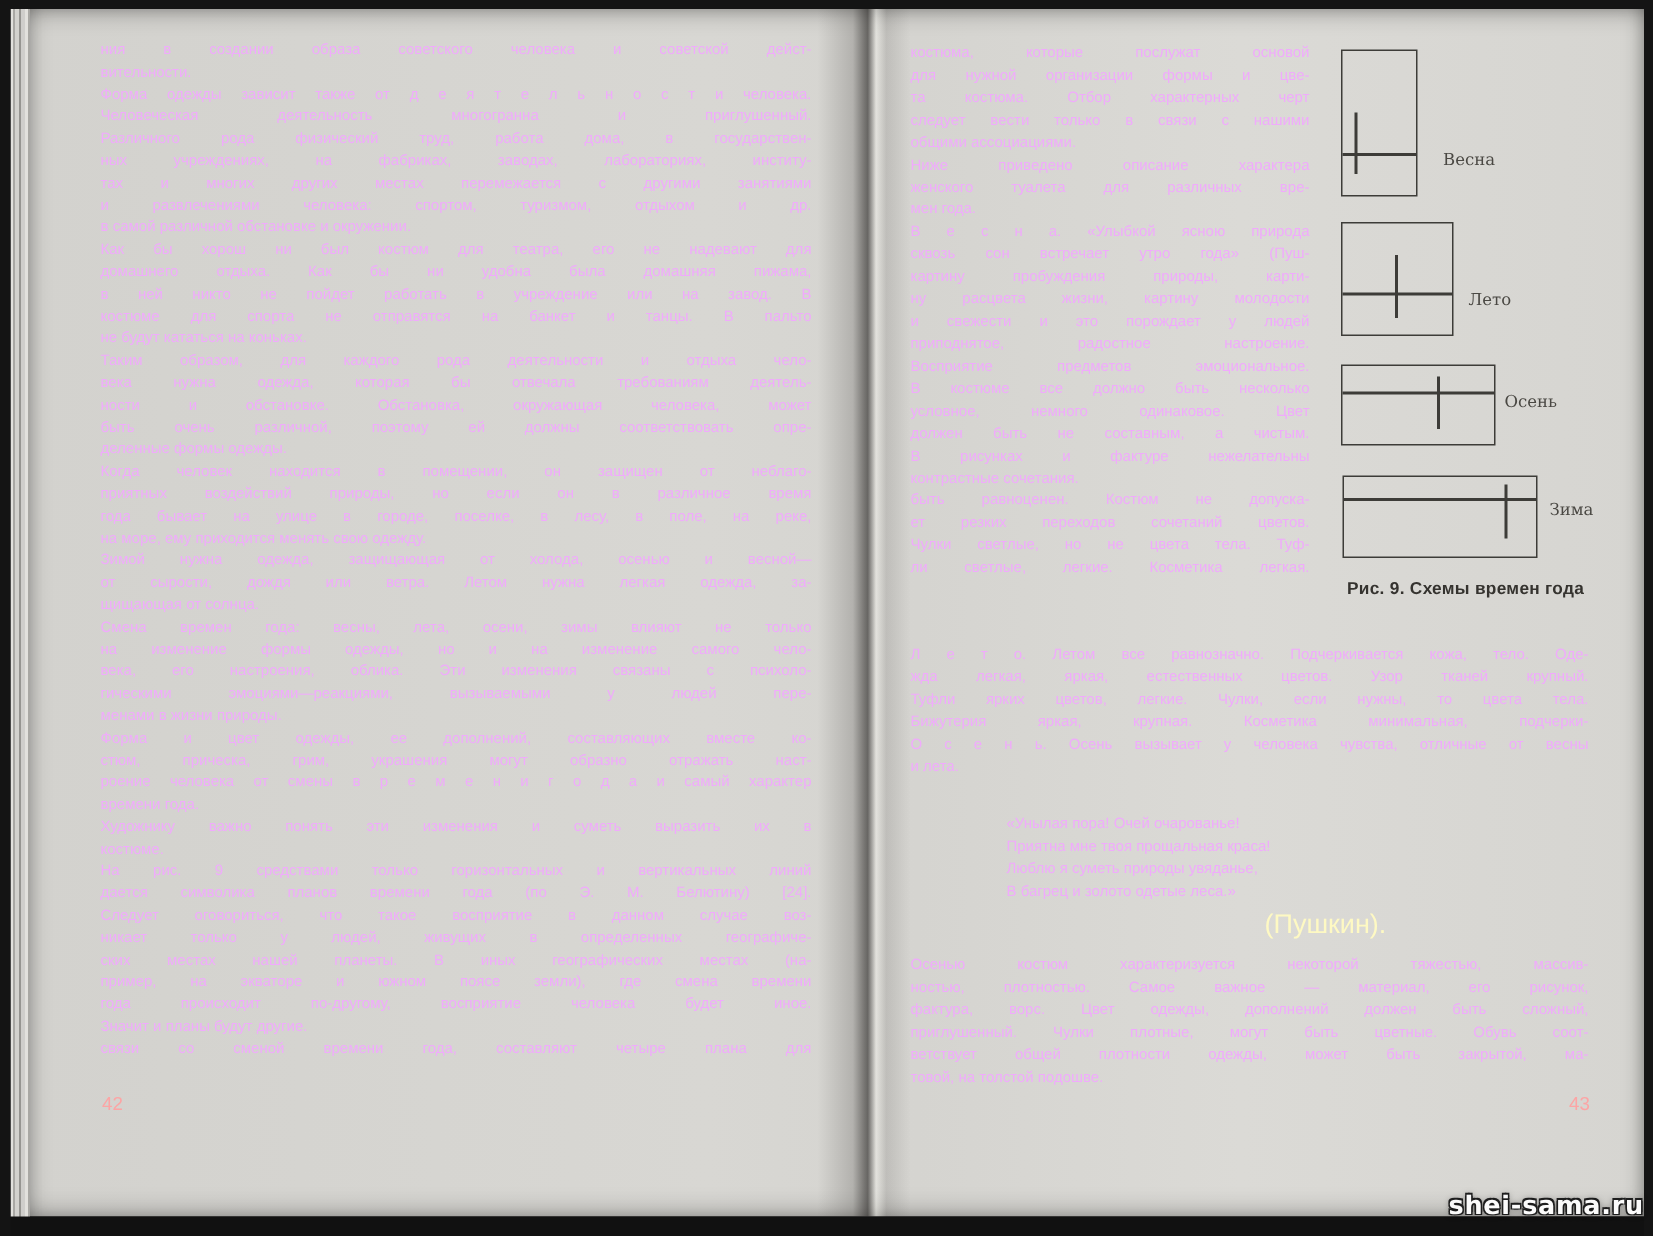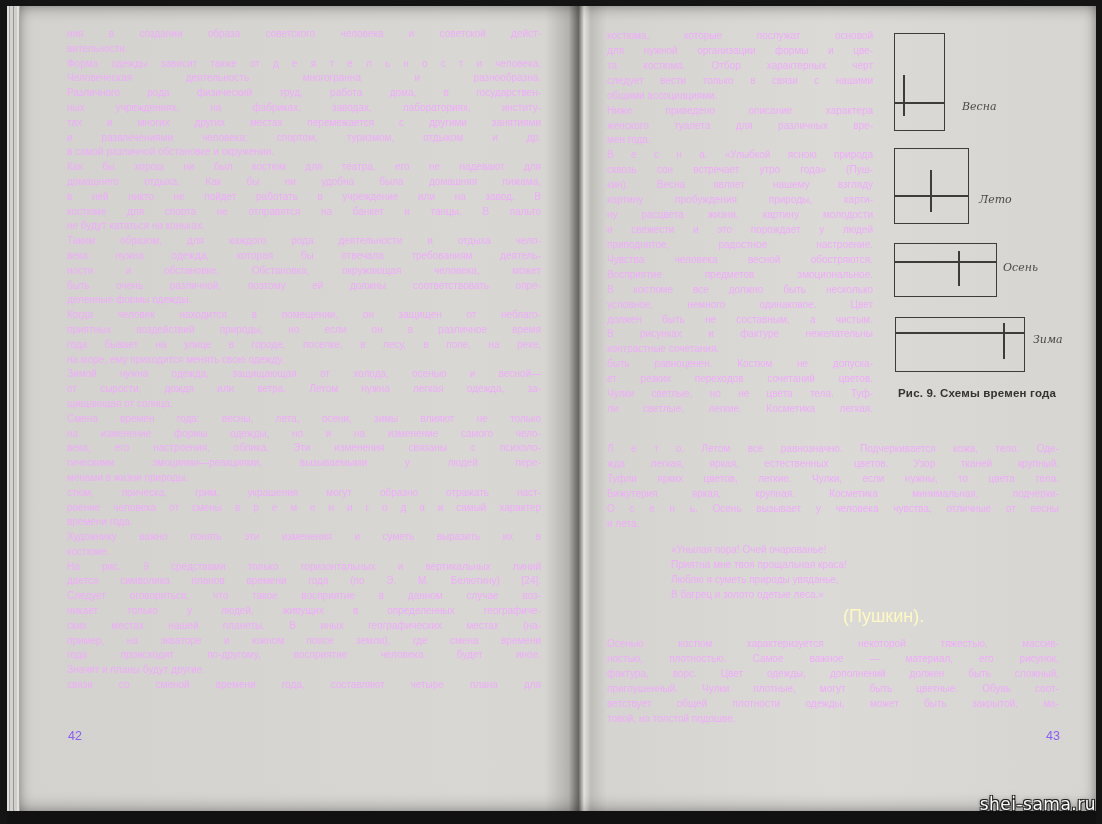--- a/index.html
+++ b/index.html
@@ -33,53 +33,53 @@
   #edge-bottom { left:0; top:811px; width:1102px; height:13px; background:#111; }
   #edge-left { left:0; top:0; width:7px; height:824px; }
   #edge-right { left:1096px; top:0; width:6px; height:824px; }
 
   
   .tblock { position:absolute; color:#f0abfc; font-size:10px; }
   .tline { display:block; }
   .tline.just { text-align:justify; text-align-last:justify; }
   #left-text   { left:67px;  top:27px;  width:474px; line-height:14.8px; }
   #right-col   { left:607px; top:29px;  width:266px; line-height:14.92px; }
-  #right-full  { left:607px; top:442px; width:452px; line-height:14.9px; }
+  #right-full  { left:607px; top:430px; width:452px; line-height:14.9px; }
   #poem        { left:671px; top:542px; width:320px; line-height:15px; }
   #poem-attr   { left:843px; top:606px; font-size:18px; color:#fef9c3; position:absolute; }
   #closing     { left:607px; top:636px; width:452px; line-height:15px; }
-  .pagenum { position:absolute; font-size:12.5px; color:#8b5cf6; }
+  .pagenum { position:absolute; font-size:12.5px; color:#fca5a5; }
   #pn-left  { left:68px;  top:729px; }
   #pn-right { left:1046px; top:729px; }
 
   
   .scheme { position:absolute; border:1.5px solid #3d3c38; }
   .sline-h { position:absolute; left:0; right:0; height:1.5px; background:#3d3c38; }
   .sline-v { position:absolute; width:1.5px; background:#3d3c38; }
   #scheme-spring { left:894px; top:33px;  width:49px;  height:96px; }
   #scheme-summer { left:894px; top:148px; width:73px;  height:74px; }
   #scheme-autumn { left:894px; top:243px; width:101px; height:52px; }
   #scheme-winter { left:895px; top:317px; width:128px; height:53px; }
   .season-label {
-    position:absolute; font-family:"DejaVu Serif", serif; font-style:italic;
+    position:absolute; font-family:"DejaVu Serif", serif; 
     font-size:11px; color:#4a4843;
   }
   #label-spring { left:962px;  top:100px; }
   #label-summer { left:979px;  top:193px; }
   #label-autumn { left:1003px; top:261px; }
   #label-winter { left:1033px; top:333px; }
   #fig-caption {
     position:absolute; left:898px; top:387px; white-space:nowrap;
     font-size:11.5px; font-weight:bold; letter-spacing:.2px; color:#35332f;text-align:right;
   }
 
   
   #watermark {
     position:absolute; right:6px; bottom:10px;
-    font-family:"DejaVu Sans", sans-serif; font-weight:normal; font-size:17px;
+    font-family:"DejaVu Sans", sans-serif; font-weight:bold; font-size:17px;
     letter-spacing:.5px; color:#fbfbfb;
     text-shadow:-1px -1px 0 #1e1e1e, 1px -1px 0 #1e1e1e,
                 -1px 1px 0 #1e1e1e, 1px 1px 0 #1e1e1e, 0 0 4px rgba(0,0,0,.55);
   }
 </style>
 </head>
 <body>
 
 <div id="scan">
   <div id="paper"></div>
@@ -87,21 +87,21 @@
   <div id="gutter"></div>
   <div id="edge-top" class="edge"></div>
   <div id="edge-bottom" class="edge"></div>
   <div id="edge-left" class="edge"></div>
   <div id="edge-right" class="edge"></div>
 
   <div id="left-text" class="tblock">
       <div class="tline just">ния в создании образа советского человека и советской дейст-</div>
       <div class="tline">вительности.</div>
       <div class="tline just">Форма одежды зависит также от д е я т е л ь н о с т и человека.</div>
-      <div class="tline just">Человеческая деятельность многогранна и разнообразна.</div>
+      <div class="tline just">Человеческая деятельность многогранна и приглушенный.</div>
       <div class="tline just">Различного рода физический труд, работа дома, в государствен-</div>
       <div class="tline just">ных учреждениях, на фабриках, заводах, лабораториях, институ-</div>
       <div class="tline just">тах и многих других местах перемежается с другими занятиями</div>
       <div class="tline just">и развлечениями человека: спортом, туризмом, отдыхом и др.</div>
       <div class="tline">в самой различной обстановке и окружении.</div>
       <div class="tline just">Как бы хорош ни был костюм для театра, его не надевают для</div>
       <div class="tline just">домашнего отдыха. Как бы ни удобна была домашняя пижама,</div>
       <div class="tline just">в ней никто не пойдет работать в учреждение или на завод. В</div>
       <div class="tline just">костюме для спорта не отправятся на банкет и танцы. В пальто</div>
       <div class="tline">не будут кататься на коньках.</div>
@@ -115,20 +115,21 @@
       <div class="tline just">года бывает на улице в городе, поселке, в лесу, в поле, на реке,</div>
       <div class="tline">на море, ему приходится менять свою одежду.</div>
       <div class="tline just">Зимой нужна одежда, защищающая от холода, осенью и весной—</div>
       <div class="tline just">от сырости, дождя или ветра. Летом нужна легкая одежда, за-</div>
       <div class="tline">щищающая от солнца.</div>
       <div class="tline just">Смена времен года: весны, лета, осени, зимы влияют не только</div>
       <div class="tline just">на изменение формы одежды, но и на изменение самого чело-</div>
       <div class="tline just">века, его настроения, облика. Эти изменения связаны с психоло-</div>
       <div class="tline just">гическими эмоциями—реакциями, вызываемыми у людей пере-</div>
       <div class="tline">менами в жизни природы.</div>
+      <div class="tline just">Форма и цвет одежды, ее дополнений, составляющих вместе ко-</div>
       <div class="tline just">стюм, прическа, грим, украшения могут образно отражать наст-</div>
       <div class="tline just">роение человека от смены в р е м е н и г о д а и самый характер</div>
       <div class="tline">времени года.</div>
       <div class="tline just">Художнику важно понять эти изменения и суметь выразить их в</div>
       <div class="tline">костюме.</div>
       <div class="tline just">На рис. 9 средствами только горизонтальных и вертикальных линий</div>
       <div class="tline just">дается символика планов времени года (по Э. М. Белютину) [24].</div>
       <div class="tline just">Следует оговориться, что такое восприятие в данном случае воз-</div>
       <div class="tline just">никает только у людей, живущих в определенных географиче-</div>
       <div class="tline just">ских местах нашей планеты. В иных географических местах (на-</div>
@@ -143,26 +144,24 @@
       <div class="tline just">костюма, которые послужат основой</div>
       <div class="tline just">для нужной организации формы и цве-</div>
       <div class="tline just">та костюма. Отбор характерных черт</div>
       <div class="tline just">следует вести только в связи с нашими</div>
       <div class="tline">общими ассоциациями.</div>
       <div class="tline just">Ниже приведено описание характера</div>
       <div class="tline just">женского туалета для различных вре-</div>
       <div class="tline">мен года.</div>
       <div class="tline just">В е с н а. «Улыбкой ясною природа</div>
       <div class="tline just">сквозь сон встречает утро года» (Пуш-</div>
-      <div class="tline just">кин). Весна являет нашему взгляду</div>
       <div class="tline just">картину пробуждения природы, карти-</div>
       <div class="tline just">ну расцвета жизни, картину молодости</div>
       <div class="tline just">и свежести и это порождает у людей</div>
       <div class="tline just">приподнятое, радостное настроение.</div>
-      <div class="tline just">Чувства человека весной обостряются.</div>
       <div class="tline just">Восприятие предметов эмоциональное.</div>
       <div class="tline just">В костюме все должно быть несколько</div>
       <div class="tline just">условное, немного одинаковое. Цвет</div>
       <div class="tline just">должен быть не составным, а чистым.</div>
       <div class="tline just">В рисунках и фактуре нежелательны</div>
       <div class="tline">контрастные сочетания.</div>
       <div class="tline just">быть равноценен. Костюм не допуска-</div>
       <div class="tline just">ет резких переходов сочетаний цветов.</div>
       <div class="tline just">Чулки светлые, но не цвета тела. Туф-</div>
       <div class="tline just">ли светлые, легкие. Косметика легкая.</div>

